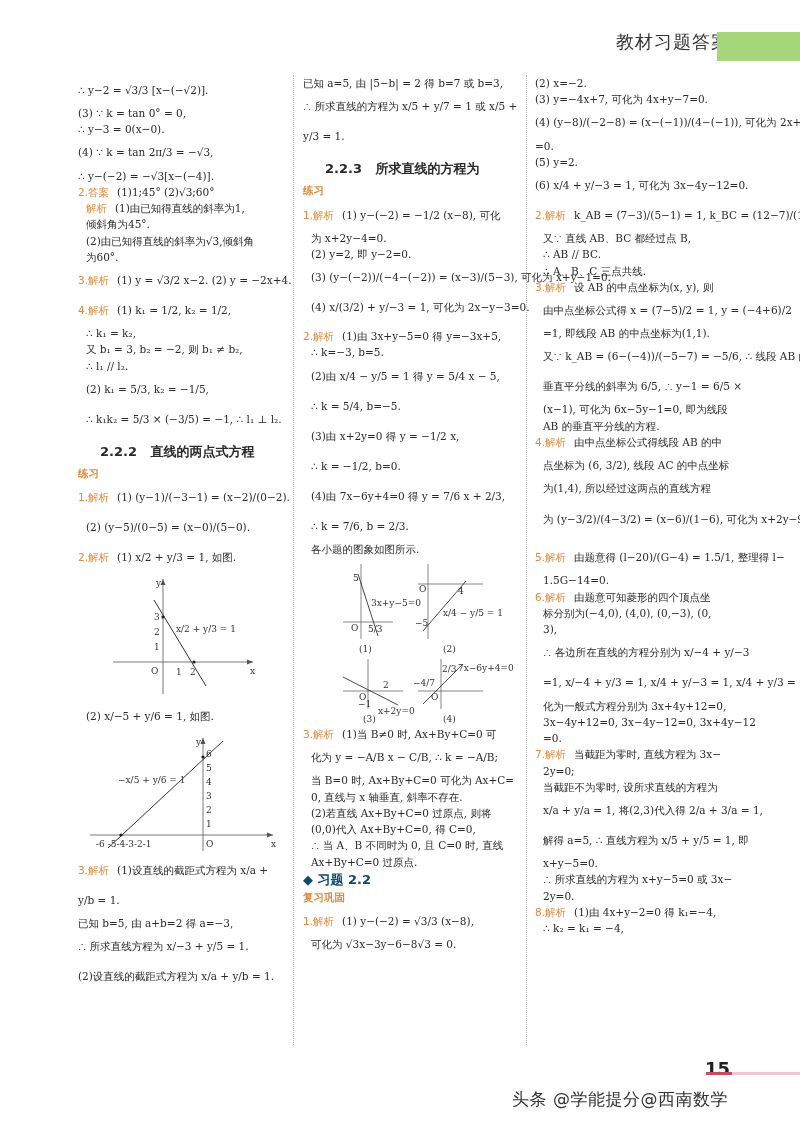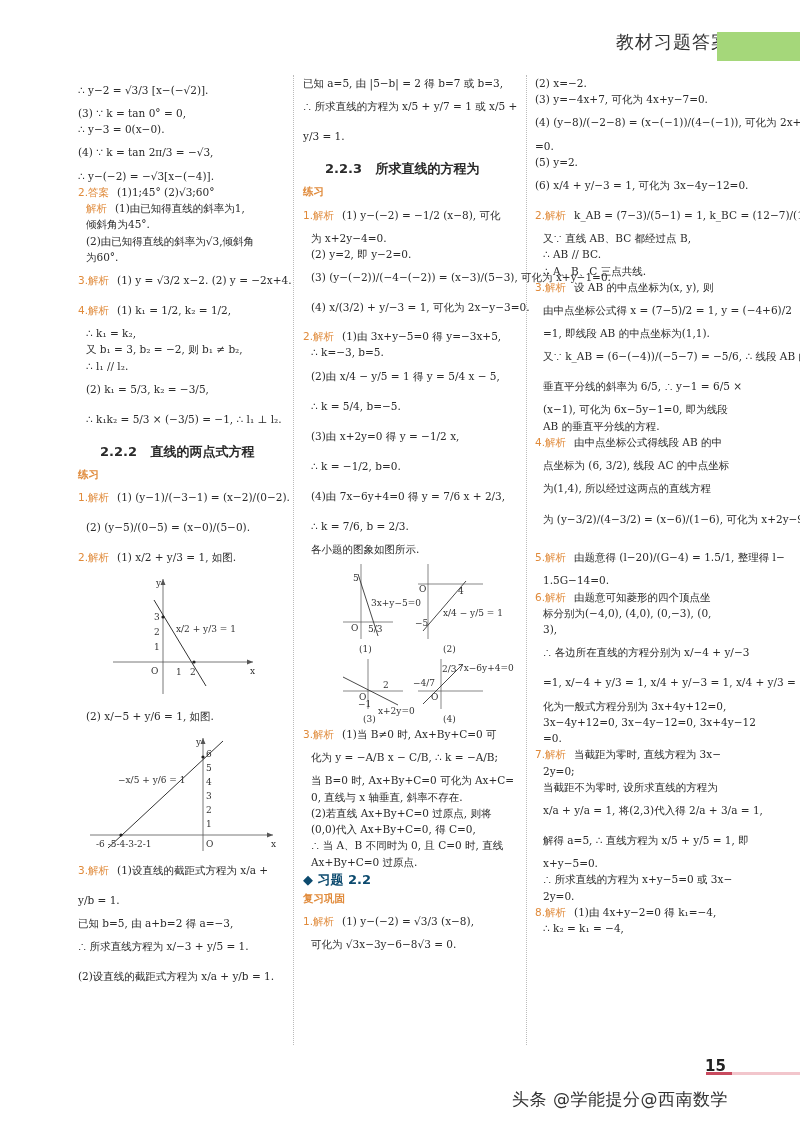--- a/index.html
+++ b/index.html
@@ -15,27 +15,27 @@
   .col3 { left: 535px; width: 225px; }
   .sep { position: absolute; top: 75px; width: 0; border-left: 1px dotted #bbb; height: 970px; }
   .sep1 { left: 293px; }
   .sep2 { left: 526px; }
 
   .ln { white-space: nowrap; min-height: 16px; display: flex; align-items: center; }
   .ln.ind { padding-left: 8px; }
   .ln.tall { min-height: 30px; }
   .lbl { color: #e08a3a; font-family: "DejaVu Sans", sans-serif; margin-right: 8px; }
   .sec-title { font-family: "DejaVu Sans", sans-serif; font-weight: bold; font-size: 13px; padding-left: 22px; margin: 8px 0 4px 0; }
-  .sub-lbl { color: #e08a3a; font-family: Liberation Sans, sans-serif; font-size: 10.5px; font-weight: bold; }
+  .sub-lbl { color: #e08a3a; font-family: Liberation Serif, serif; font-size: 10.5px; font-weight: bold; }
   .exercise-title { color: #0c4a6e; font-family: "DejaVu Sans", sans-serif; font-weight: bold; font-size: 13px; }
 
   .fig { display: block; margin: 2px 0; }
   .fig text { font-family: "DejaVu Serif", serif; font-size: 9px; fill: #333; }
 
-  .page-num { position: absolute; left: 705px; top: 1055px; font-family: "DejaVu Sans", sans-serif; font-weight: bold; font-size: 15px; color: #222; }
+  .page-num { position: absolute; left: 705px; top: 1055px; font-family: "DejaVu Sans", sans-serif; font-weight: bold; font-size: 18px; color: #222; }
   .page-line { position: absolute; left: 706px; top: 1072px; width: 94px; height: 3px; background: #f2c6cc; }
   .page-line-mark { position: absolute; left: 706px; top: 1072px; width: 26px; height: 3px; background: #c84a5e; }
   .watermark { position: absolute; left: 512px; top: 1086px; font-family: "DejaVu Sans", sans-serif; font-size: 17px; color: #333; text-shadow: 0 0 2px #fff, 0 0 3px #fff; letter-spacing: 0.5px; }
 </style>
 </head>
 <body>
 
 <div class="header-title">教材习题答案</div>
 <div class="header-bar"></div>
 
@@ -66,21 +66,21 @@
       <span>(1) y = √3/2 x−2. (2) y = −2x+4.</span>
     </div>
 
   <div class="ln tall">
       <span class="lbl">4.解析</span>
       <span>(1) k₁ = 1/2, k₂ = 1/2,</span>
     </div>
   <div class="ln ind">∴ k₁ = k₂,</div>
   <div class="ln ind">又 b₁ = 3, b₂ = −2, 则 b₁ ≠ b₂,</div>
   <div class="ln ind">∴ l₁ // l₂.</div>
-  <div class="ln ind tall">(2) k₁ = 5/3, k₂ = −3/5,</div>
+  <div class="ln ind tall">(2) k₁ = 5/3, k₂ = −1/5,</div>
   <div class="ln ind tall">∴ k₁k₂ = 5/3 × (−3/5) = −1, ∴ l₁ ⊥ l₂.</div>
 
   <div class="sec-title"><span>2.2.2</span>&nbsp;&nbsp;&nbsp;<span>直线的两点式方程</span></div>
   <div class="sub-lbl">练习</div>
 
   <div class="ln tall">
       <span class="lbl">1.解析</span>
       <span>(1) (y−1)/(−3−1) = (x−2)/(0−2).</span>
     </div>
   <div class="ln ind tall">(2) (y−5)/(0−5) = (x−0)/(5−0).</div>

